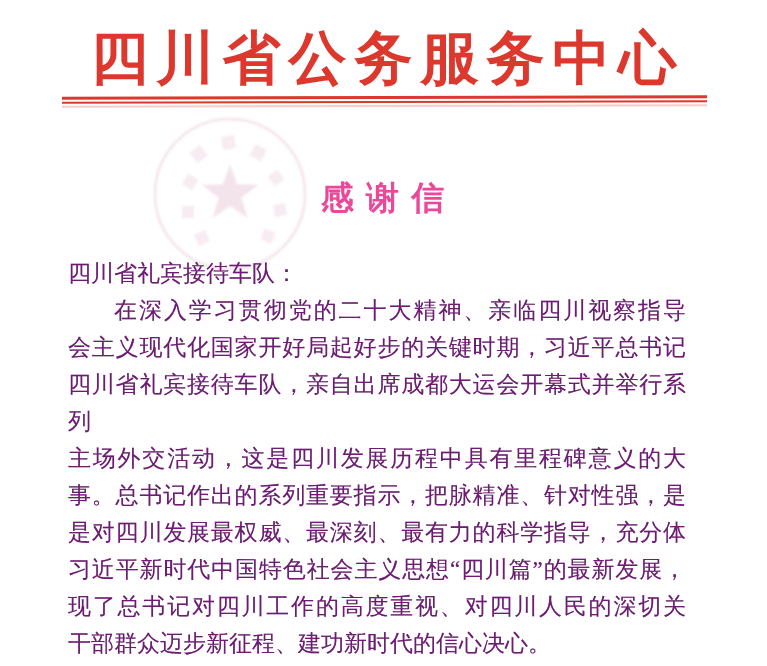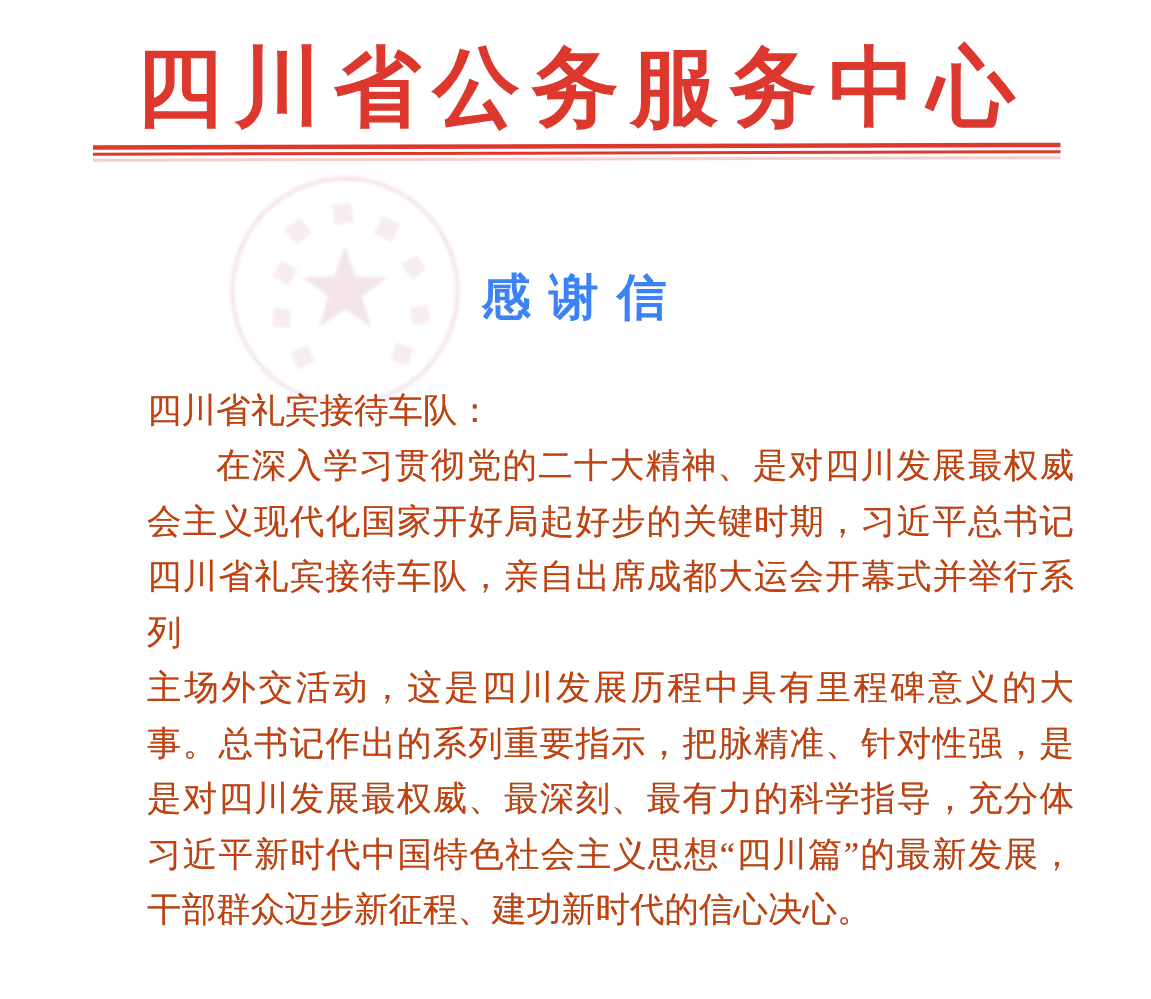--- a/index.html
+++ b/index.html
@@ -52,33 +52,33 @@
   }
   
   .doc-title {
     position: absolute;
     top: 176px;
     left: 0;
     width: 767px;
     text-align: center;
     font-size: 33px;
     font-weight: bold;
-    color: #3b82f6;
+    color: #ec4899;
     letter-spacing: 2px;
     white-space: nowrap;
   }
   
   .body-block {
     position: absolute;
     top: 255px;
-    left: 98px;
+    left: 68px;
     width: 618px;
     font-size: 23px;
     line-height: 37px;
-    color: #c2410c;
+    color: #701a75;
     text-shadow: 0 0 0.4px rgba(63,69,83,0.45);
   }
   .salutation { text-align: left; white-space: nowrap; }
   .para-line {
     text-align: justify;
     text-align-last: justify;
     word-break: break-all;
   }
   .para-line.first { text-indent: 46px; }
   .para-line.last  { text-align-last: left; }
@@ -114,23 +114,24 @@
         <rect x="32" y="92" width="12" height="12" transform="rotate(-85 38 98)"></rect>
         <rect x="46" y="118" width="12" height="12" transform="rotate(-115 52 124)"></rect>
       </g>
     </svg>
   </div>
 
   <div class="doc-title">感 谢 信</div>
 
   <div class="body-block">
     <div class="salutation">四川省礼宾接待车队：</div>
-    <div class="para-line first">在深入学习贯彻党的二十大精神、是对四川发展最权威</div>
+    <div class="para-line first">在深入学习贯彻党的二十大精神、亲临四川视察指导</div>
     <div class="para-line">会主义现代化国家开好局起好步的关键时期，习近平总书记</div>
     <div class="para-line">四川省礼宾接待车队，亲自出席成都大运会开幕式并举行系列</div>
     <div class="para-line">主场外交活动，这是四川发展历程中具有里程碑意义的大</div>
     <div class="para-line">事。总书记作出的系列重要指示，把脉精准、针对性强，是</div>
     <div class="para-line">是对四川发展最权威、最深刻、最有力的科学指导，充分体</div>
     <div class="para-line">习近平新时代中国特色社会主义思想“四川篇”的最新发展，</div>
+    <div class="para-line">现了总书记对四川工作的高度重视、对四川人民的深切关</div>
     <div class="para-line last">干部群众迈步新征程、建功新时代的信心决心。</div>
   </div>
 
 </div>
 
 </body></html>

